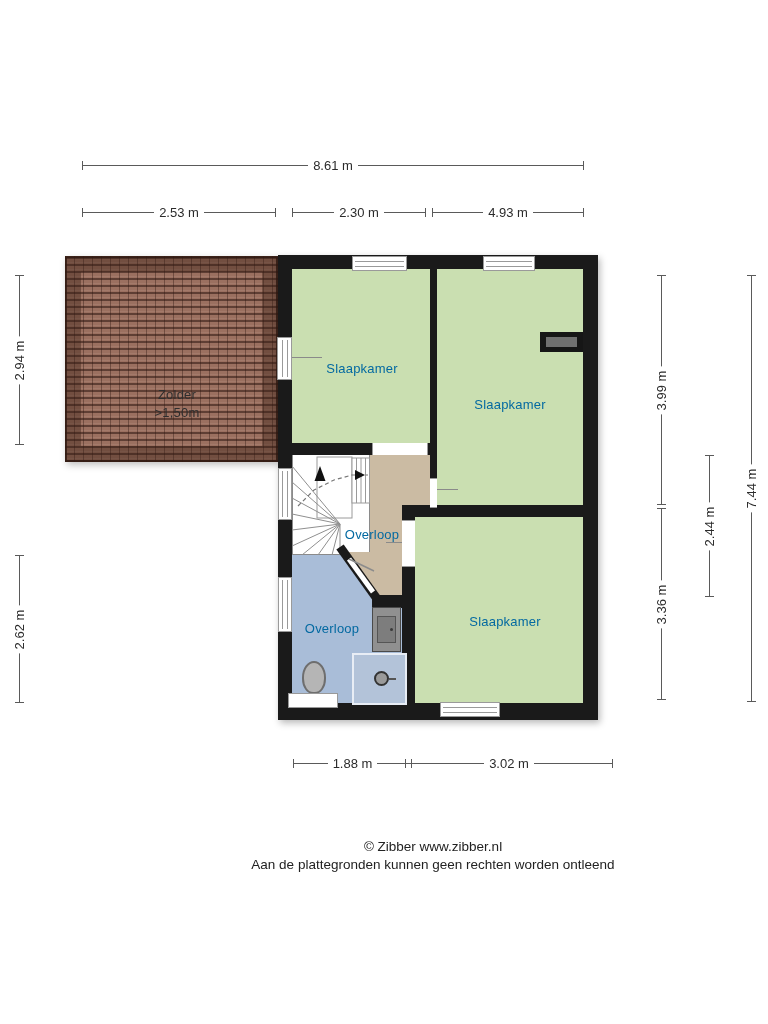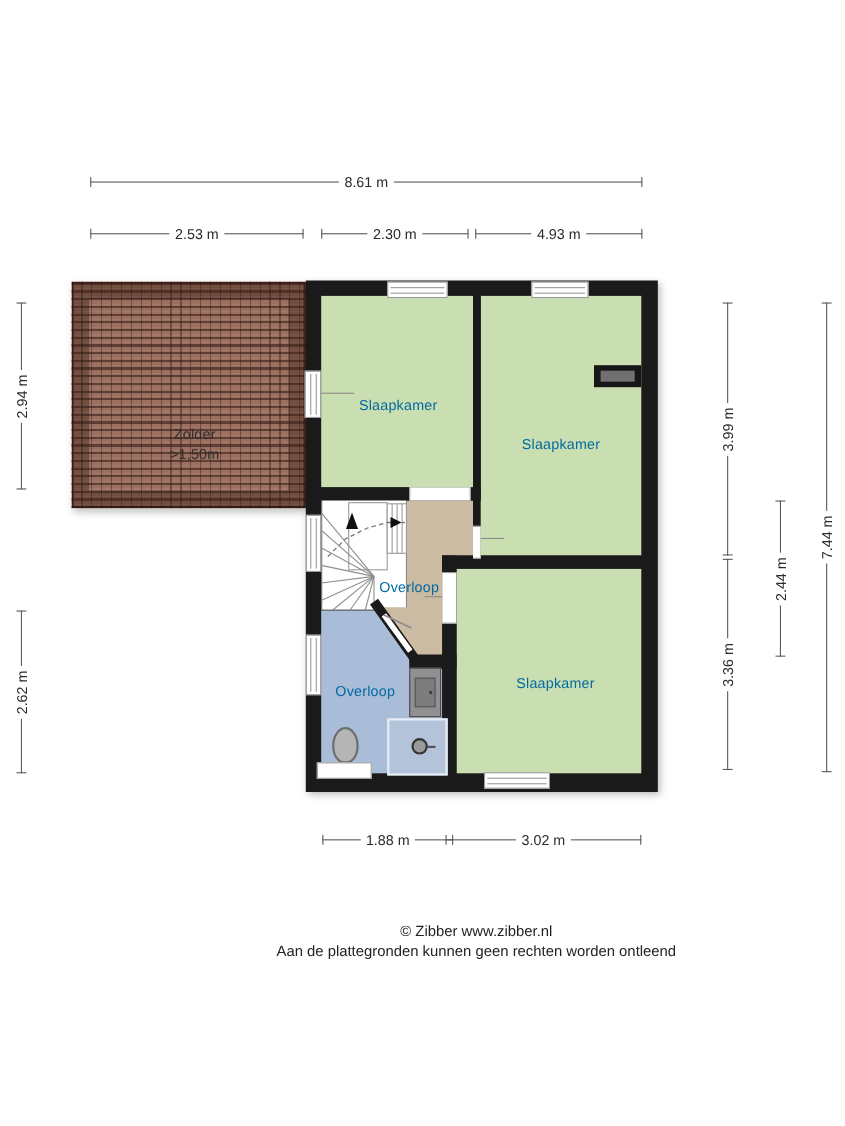--- a/index.html
+++ b/index.html
@@ -116,21 +116,21 @@
     <i class="tk tt"></i>
       <i class="tk tb"></i>
     <span class="dlbl">7.44 m</span>
   </div>
 
   <div class="dim-h" style="left:293px;top:757px;width:119px;">
     <i class="tk tl"></i>
       <i class="tk tr"></i>
     <span class="dlbl">1.88 m</span>
   </div>
-  <div class="dim-h" style="left:405px;top:757px;width:178px;">
+  <div class="dim-h" style="left:405px;top:757px;width:208px;">
     <i class="tk tl"></i>
       <i class="tk tr"></i>
     <span class="dlbl">3.02 m</span>
   </div>
 
   <div class="roof" style="left:65px;top:256px;width:213px;height:206px;"></div>
 
   <div class="house" style="left:278px;top:255px;width:320px;height:465px;"></div>
 
   <div class="room" style="left:292px;top:269px;width:138px;height:174px;background:#cadfb1;"></div>

